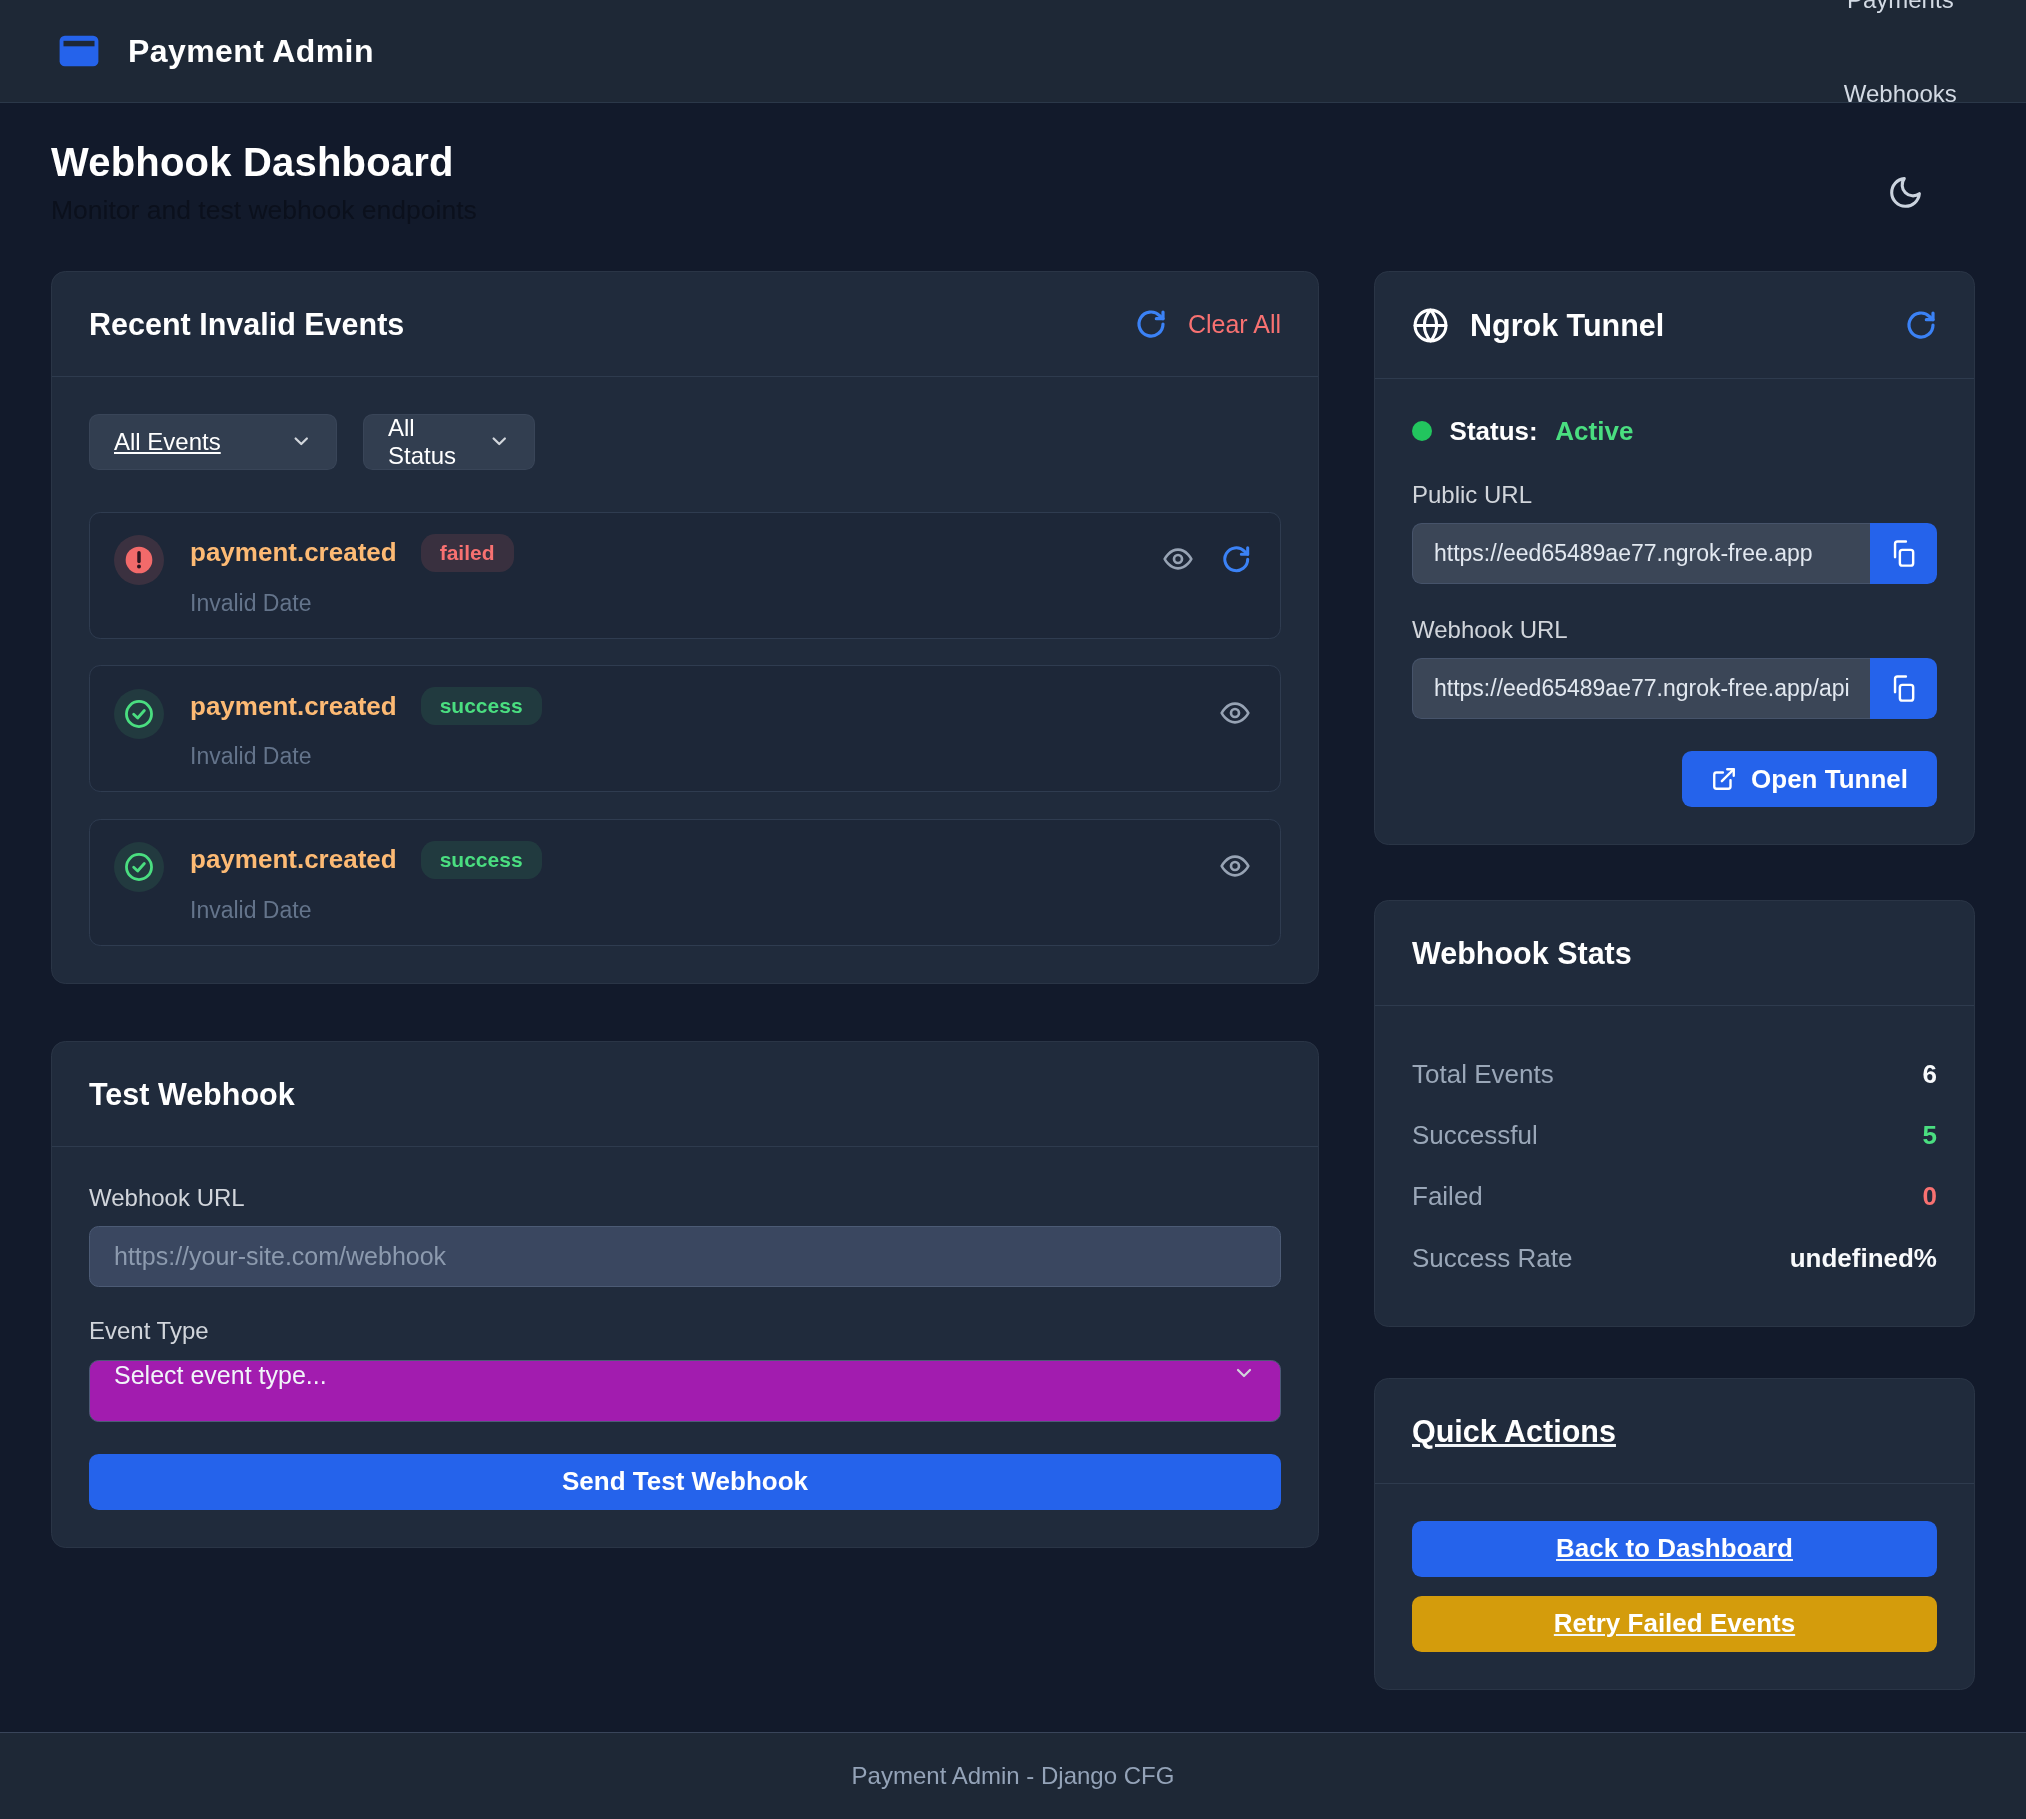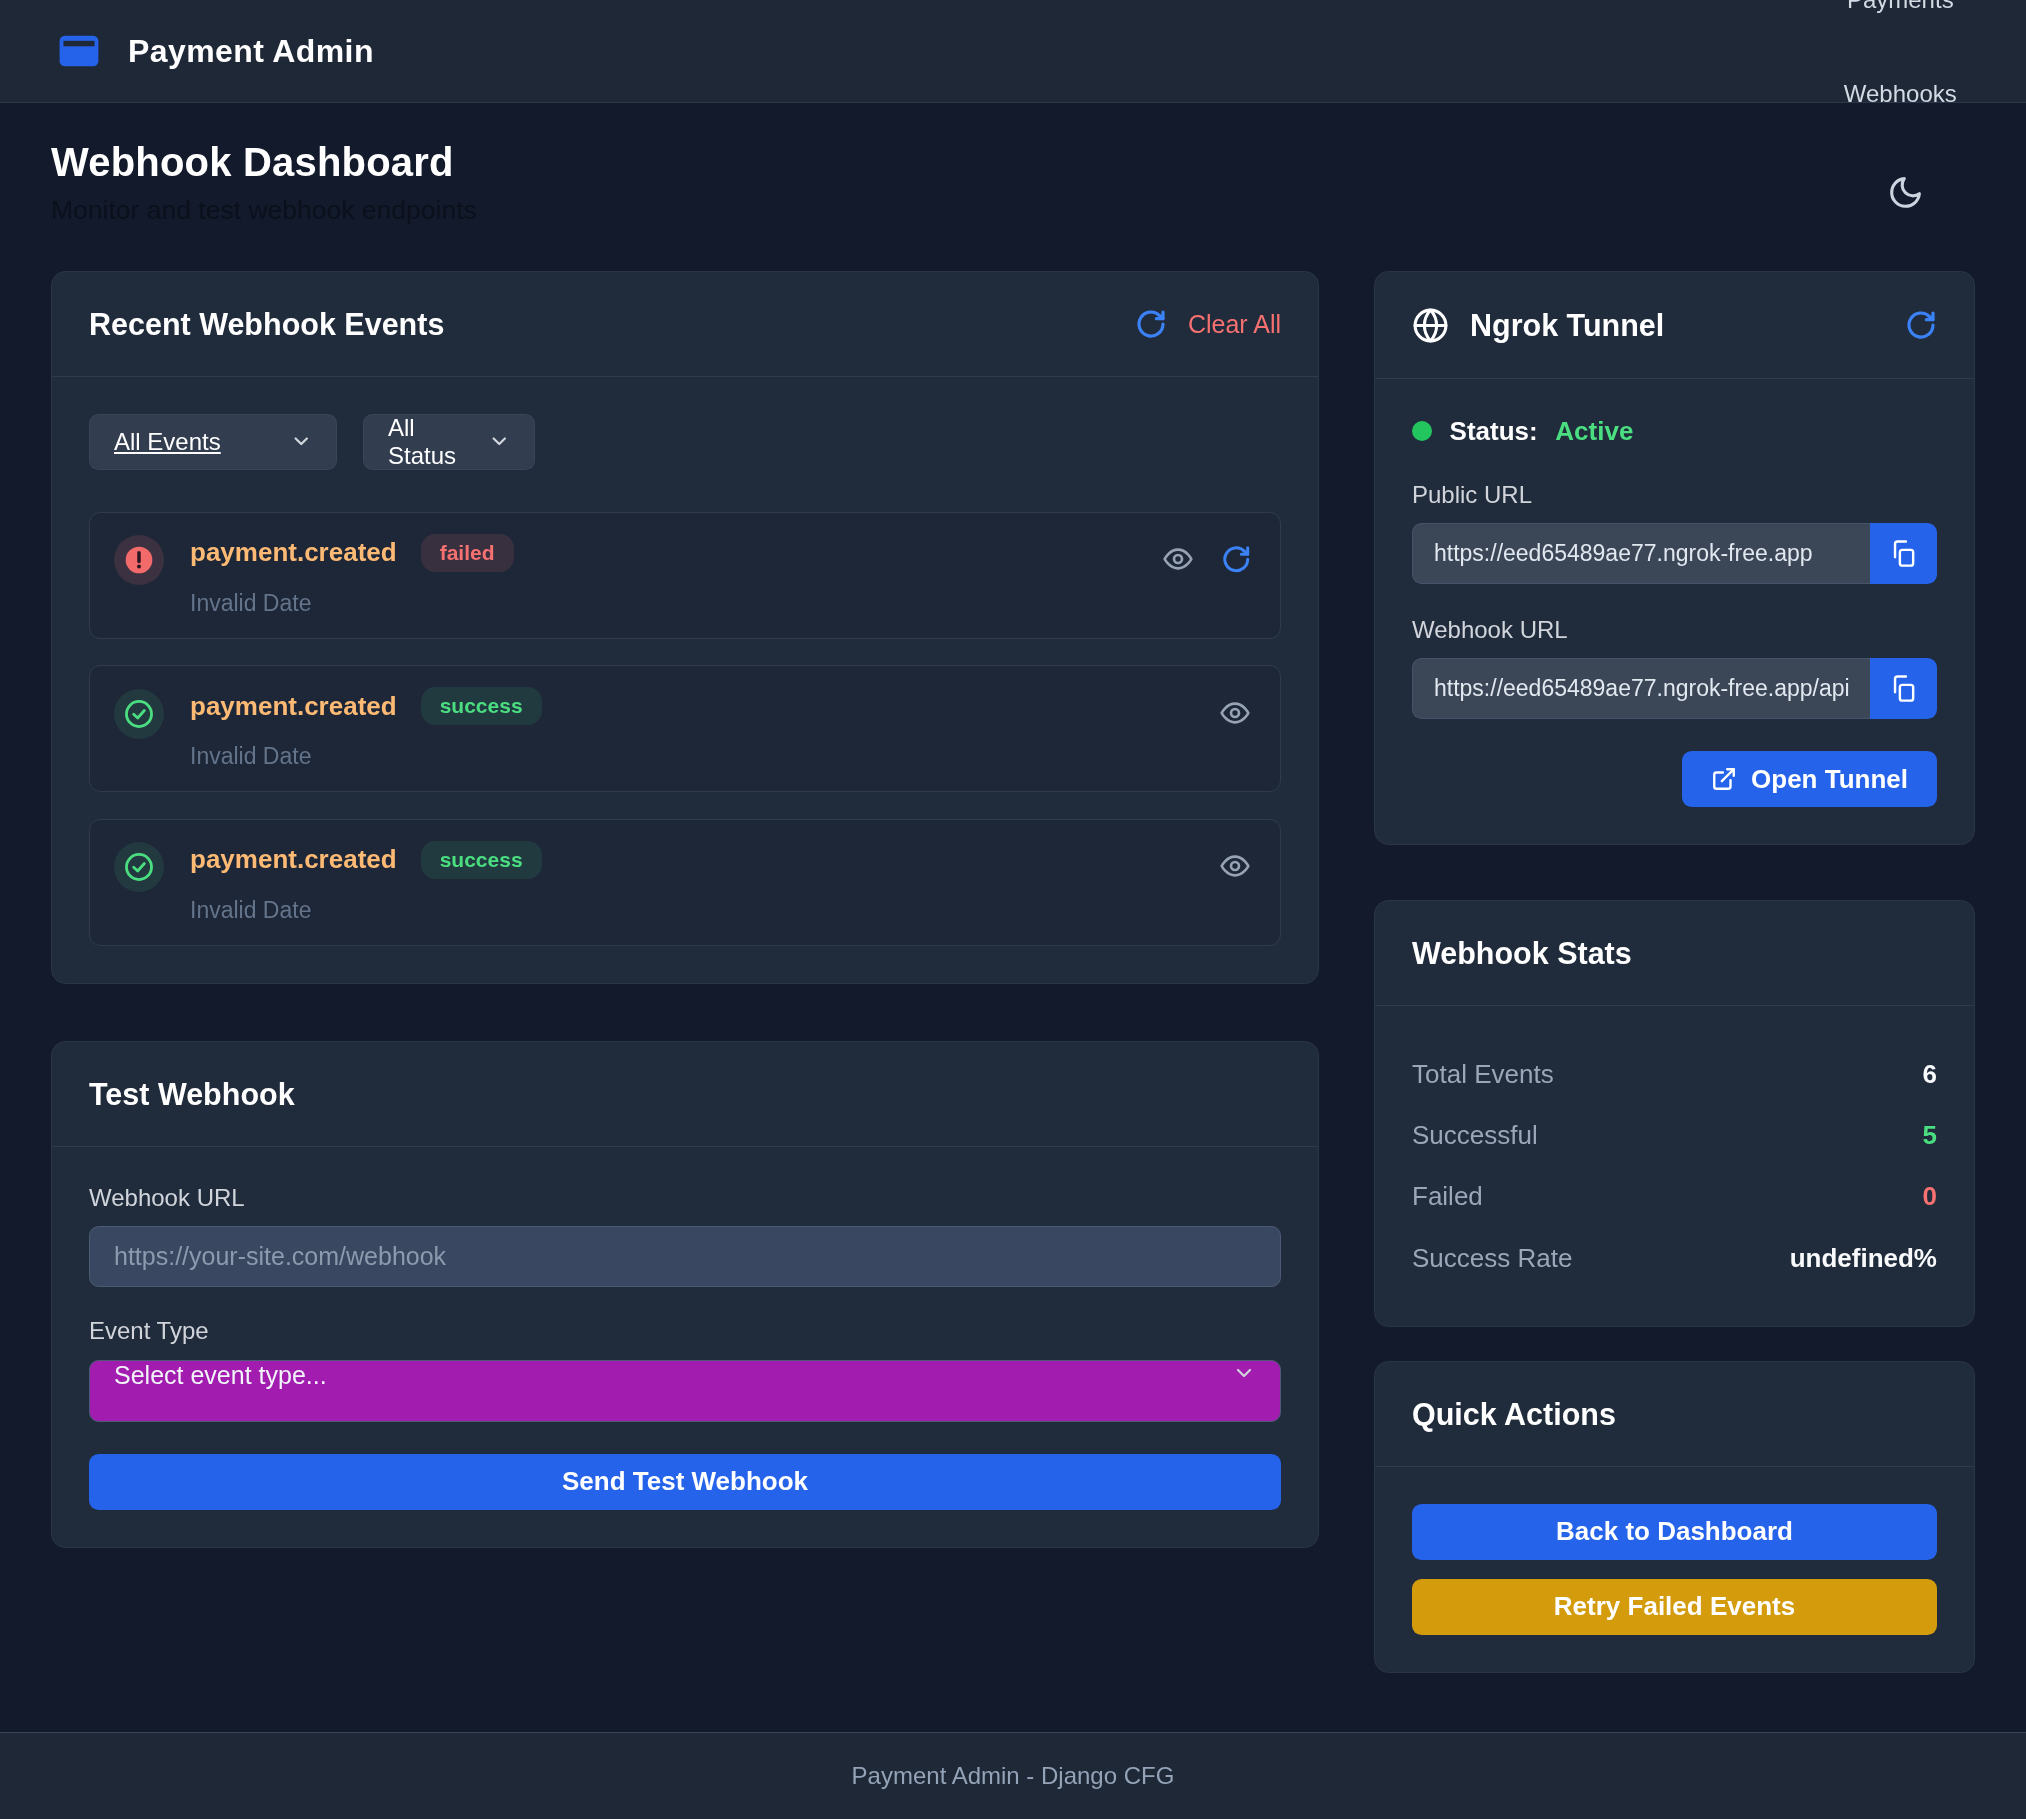--- a/index.html
+++ b/index.html
@@ -135,21 +135,21 @@
   .c-white { color:#f8fafc; }
   .c-green { color:#4ade80; }
   .c-red { color:#f87171; }
 
   
   .qa-body .btn { margin-bottom:19px; }
   .qa-body .btn:last-child { margin-bottom:0; }
 
   .mt-71 { margin-top:57px; }
   .mt-68 { margin-top:55px; }
-  .mt-64 { margin-top:34px; }
+  .mt-64 { margin-top:51px;text-decoration:underline; }
 
   
   footer {
     height:87px; flex:none; background:#1e2836; border-top:1.6px solid #39455a;
     display:flex; align-items:center; justify-content:center;
   }
   .footer-text { font-size:24px; color:#94a3b8; }
 
   svg { display:block; }
 </style>
@@ -184,21 +184,21 @@
 <main>
   <h1 class="page-title">Webhook Dashboard</h1>
   <div class="page-subtitle">Monitor and test webhook endpoints</div>
 
   <div class="columns">
 
     <div class="col-left">
 
       <section class="card">
         <div class="card-header">
-          <span class="card-title">Recent Webhook Events</span>
+          <span class="card-title">Recent Invalid Events</span>
           <div class="header-actions">
             <button class="icon-btn">
               <span>
                 <svg width="32" height="32" viewBox="0 0 24 24" fill="none" stroke="#3b82f6" stroke-width="2.4" stroke-linecap="round" stroke-linejoin="round">
                   <path d="M21 12a9 9 0 1 1-2.64-6.36L21 8"></path>
                     <polyline points="21 3 21 8 16 8"></polyline>
                 </svg>
               </span>
             </button>
             <button class="clear-all">Clear All</button>

